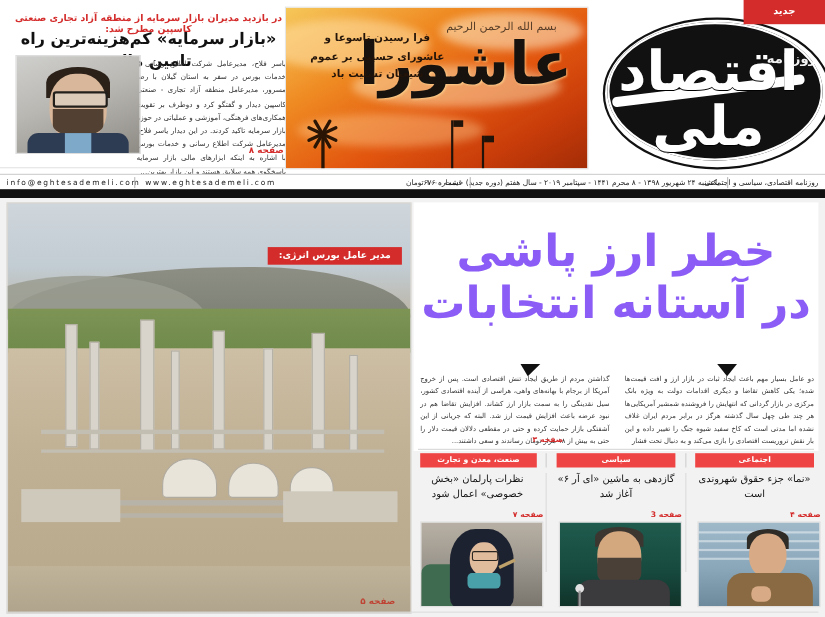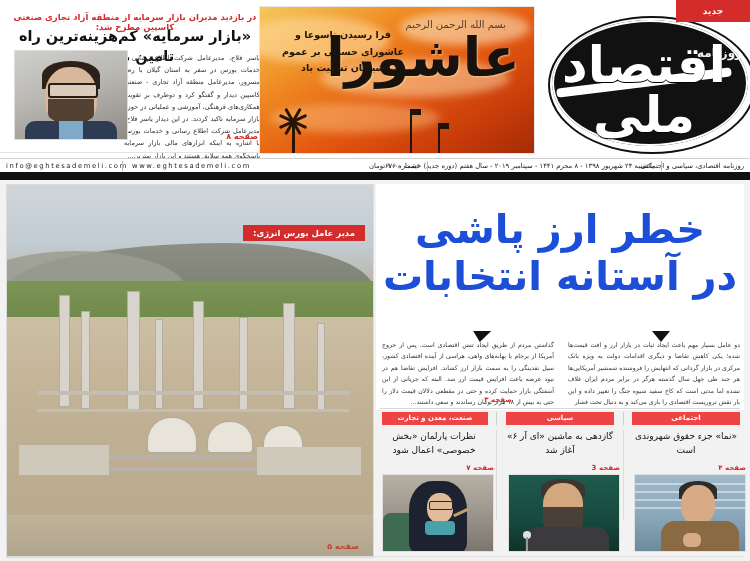--- a/index.html
+++ b/index.html
@@ -127,21 +127,21 @@
   .main{position:absolute;left:0;top:180px;width:750px;height:381px;background:#f2f2f2;}
 
   
   .lead{position:absolute;right:6px;top:4px;width:368px;height:226px;background:#fff;}
   .lead-kicker{
     position:absolute;right:0;top:6px;width:368px;text-align:center;
     font-size:10.5px;font-weight:bold;color:#111;
   }
   .lead-head{
     position:absolute;right:0;top:22px;width:368px;text-align:center;
-    font-size:40px;font-weight:bold;color:#1d4ed8;line-height:1.18;letter-spacing:-1px;
+    font-size:40px;font-weight:bold;color:#8b5cf6;line-height:1.18;letter-spacing:-1px;
   }
   .lead-cols{position:absolute;right:4px;top:155px;width:360px;height:58px;}
   .lead-col{
     width:172px;float:right;font-size:6.2px;line-height:1.85;color:#333;text-align:justify;
   }
   .lead-col.left{margin-right:14px;}
   .tri{position:absolute;top:-8px;width:0;height:0;border-left:9px solid transparent;border-right:9px solid transparent;border-top:11px solid #111;}
   .tri-r{right:70px;}
   .tri-l{right:250px;transform:skewX(-12deg);}
   .lead-page{

